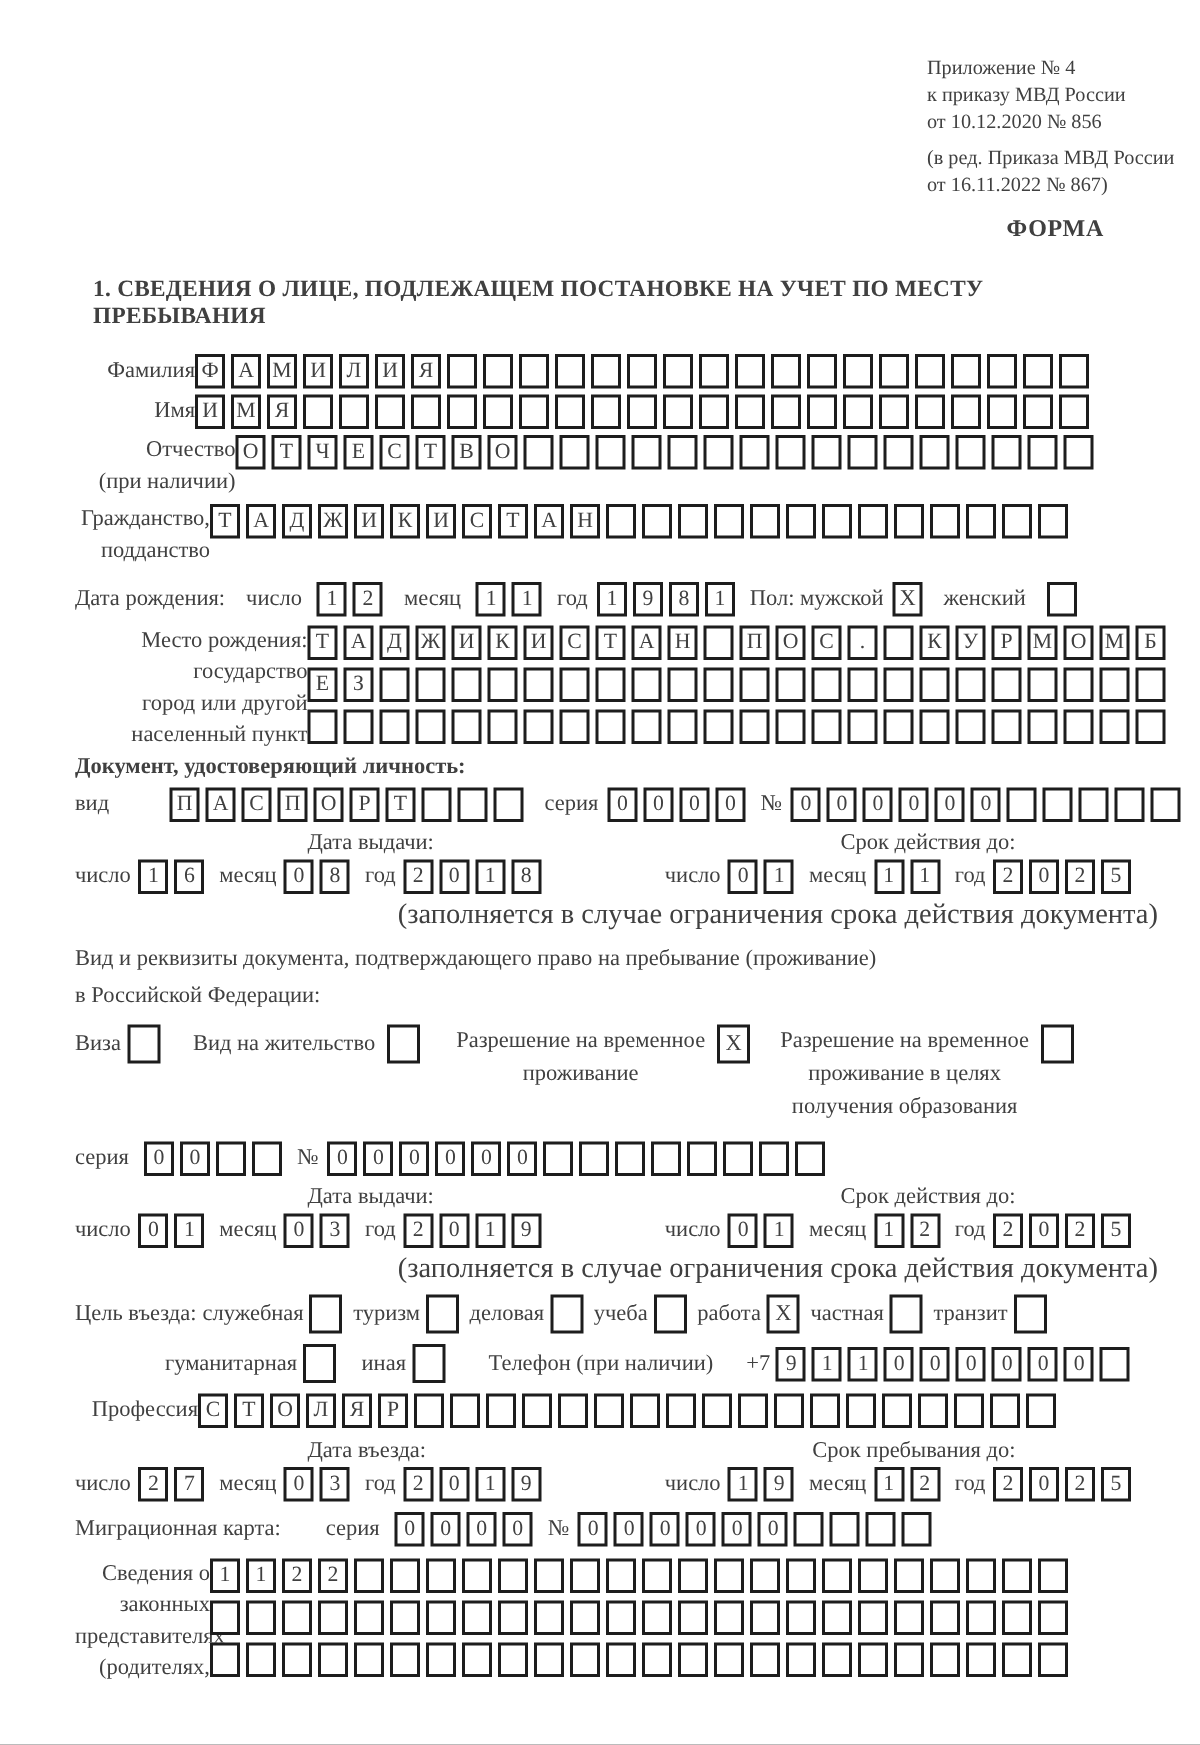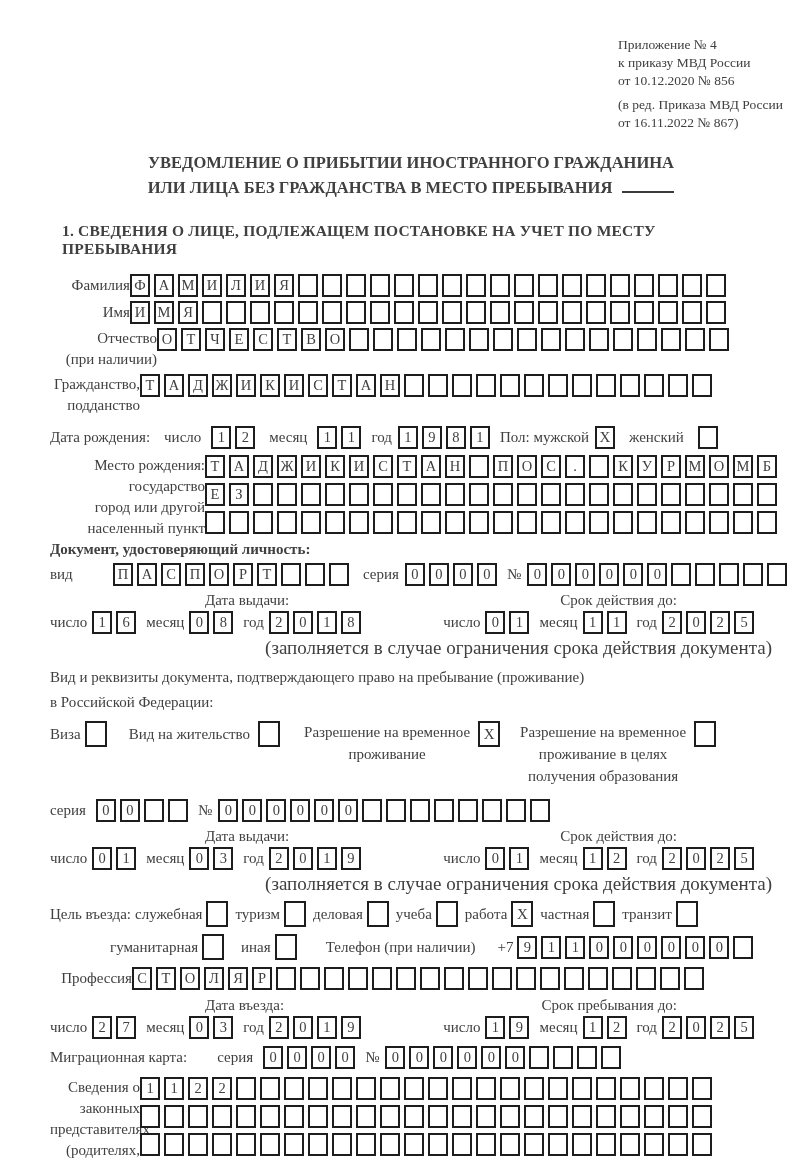--- a/index.html
+++ b/index.html
@@ -69,27 +69,22 @@
   <div class="annex">
     <div>Приложение № 4</div>
     <div>к приказу МВД России</div>
     <div>от 10.12.2020 № 856</div>
     <div class="annex-note">
       <div>(в ред. Приказа МВД России</div>
       <div>от 16.11.2022 № 867)</div>
     </div>
   </div>
 
-
-  <div class="title">
-    <div>УВЕДОМЛЕНИЕ О ПРИБЫТИИ ИНОСТРАННОГО ГРАЖДАНИНА</div>
-    <div>
-      <span>ИЛИ ЛИЦА БЕЗ ГРАЖДАНСТВА В МЕСТО ПРЕБЫВАНИЯ</span><span class="blank-underline"></span>
-    </div>
-  </div>
+  <div class="forma">ФОРМА</div>
+
 
   <div class="section-heading">1. СВЕДЕНИЯ О ЛИЦЕ, ПОДЛЕЖАЩЕМ ПОСТАНОВКЕ НА УЧЕТ ПО МЕСТУ ПРЕБЫВАНИЯ</div>
 
   <div class="frow">
     <div class="flabel w80">Фамилия</div>
     <div class="boxes">
         <span class="cell">Ф</span>
         <span class="cell">А</span>
         <span class="cell">М</span>
         <span class="cell">И</span>

